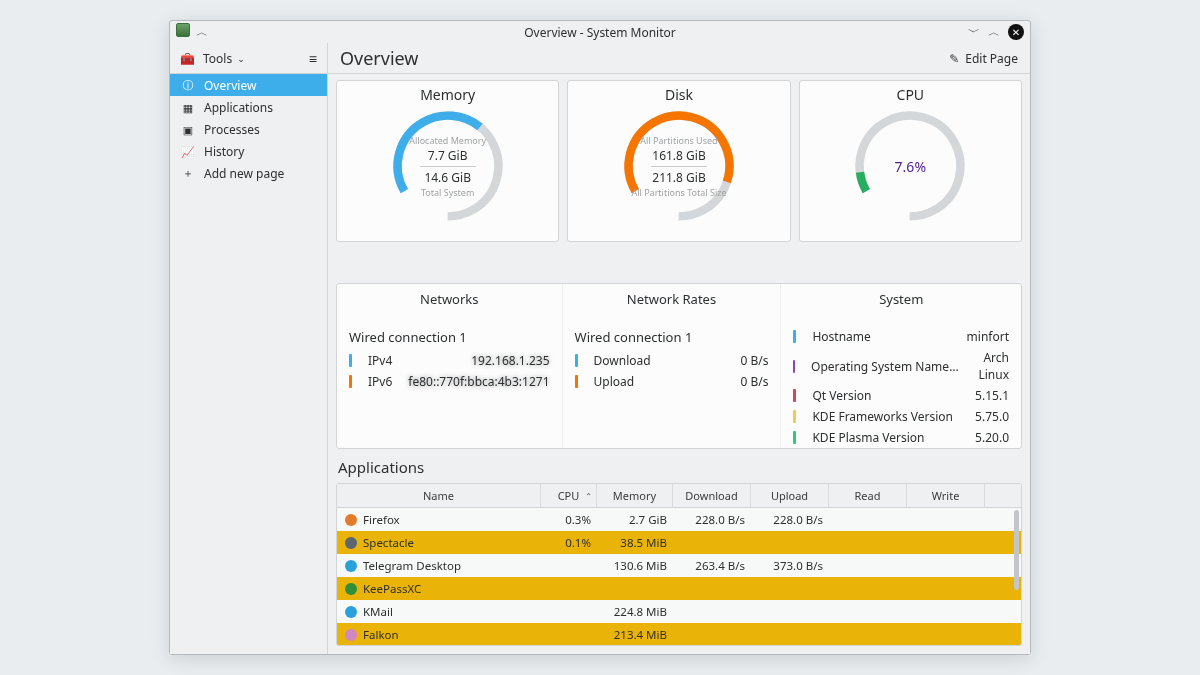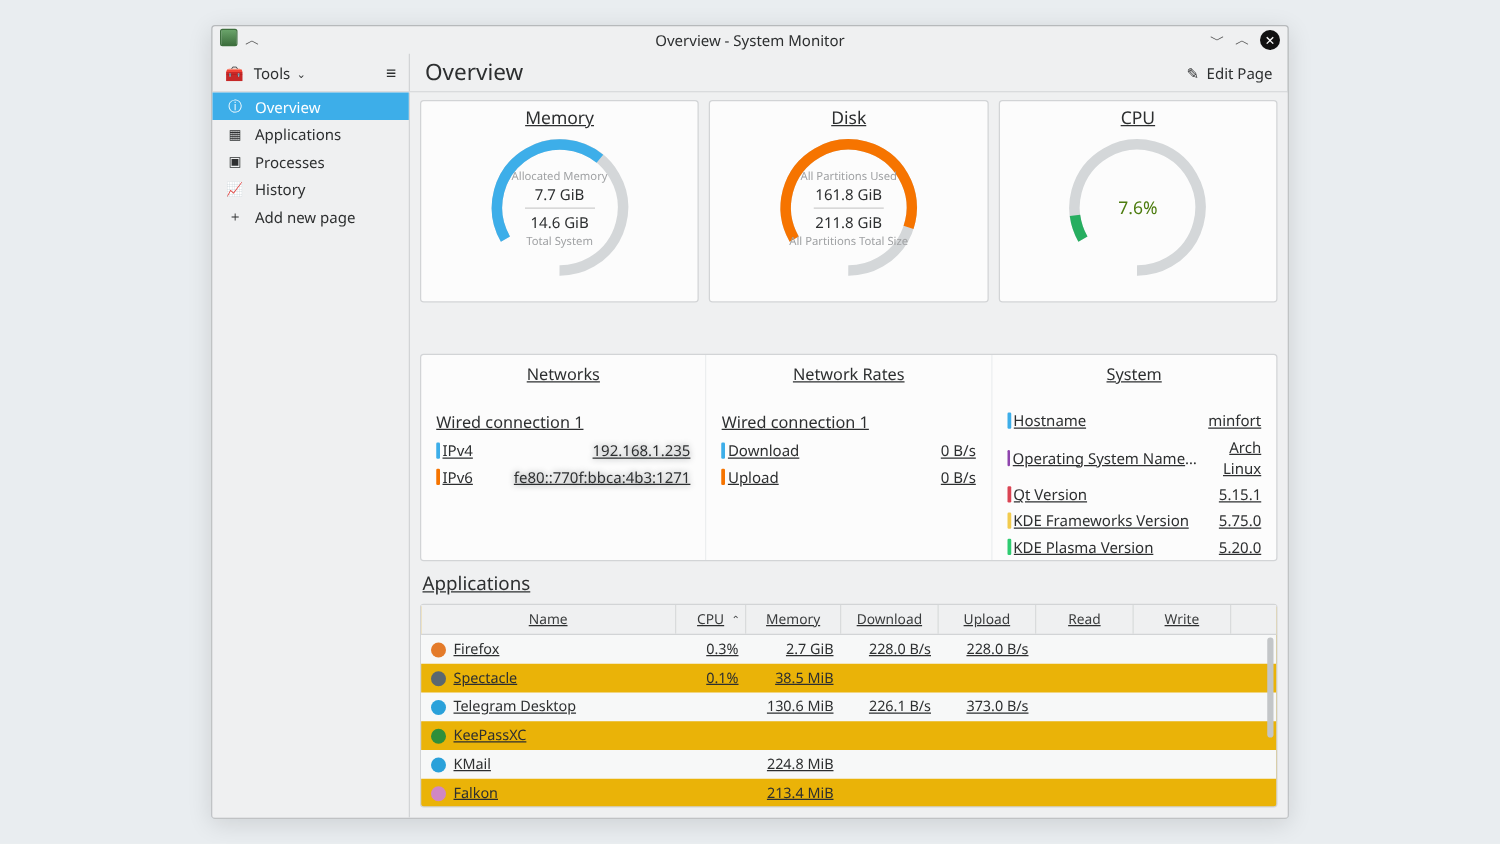--- a/index.html
+++ b/index.html
@@ -21,38 +21,38 @@
   .page-title { font-size: 18px; font-weight: 400; }
   .edit-page { margin-left:auto; display:flex; align-items:center; gap:6px; font-size:12px; color:#2d2f30; cursor:pointer;}
   .toolbar-row + .body { border-top:1px solid #d2d4d6; }
 
   .body { flex:1; display:flex; min-height:0; }
   .sidebar { width: 158px; border-right:1px solid #d2d4d6; background:#eff0f1; }
   .side-item { display:flex; align-items:center; gap:10px; padding: 4px 12px; height:22px; font-size:12px; cursor:pointer; }
   .side-item.active { background:#3daee9; color:#fff; }
   .side-ico { width:12px; height:12px; display:flex; align-items:center; justify-content:center; font-size:11px;}
 
-  .main { flex:1; background:#eff0f1; padding: 6px 8px 8px 8px; overflow:hidden; display:flex; flex-direction:column; gap:4px;text-decoration:underline;}
+  .main { flex:1; background:#eff0f1; padding: 6px 8px 8px 8px; overflow:hidden; display:flex; flex-direction:column; gap:4px;}
   .cards-row { display:flex; gap:8px; }
   .card { flex:1; background:#fcfcfc; border:1px solid #d2d4d6; border-radius:3px; height:162px; display:flex; flex-direction:column; align-items:center; padding:4px 0;}
   .card h3 { font-weight:400; font-size:14px; margin-bottom:2px;}
   .donut-wrap { position:relative; width:120px; height:120px; }
   .donut-center { position:absolute; inset:0; display:flex; flex-direction:column; align-items:center; justify-content:center; font-size:10px; color:#888;}
   .donut-center .sub { color:#a0a2a4; font-size:9px; }
   .donut-center .val { color:#2d2f30; font-size:12px; }
   .donut-center hr { width:56px; border:none; border-top:1px solid #ccc; margin:2px 0;}
-  .donut-center .big { font-size:14px; color:#4d7c0f;}
+  .donut-center .big { font-size:14px; color:#4c1d95;}
 
   .section-h { font-size:15px; font-weight:400; margin:4px 0 2px 2px; }
   .netcard { background:#fcfcfc; border:1px solid #d2d4d6; border-radius:3px; display:flex; height:166px;margin-top:37px;}
   .netcol { flex:1; padding:6px 12px; display:flex; flex-direction:column;}
   .netcol + .netcol { border-left:1px solid #eceeef; }
   .netcol h4 { font-weight:400; font-size:13px; text-align:center; margin-bottom:20px;}
   .conn-title { font-size:13px; margin-bottom:6px;}
-  .kv { display:flex; align-items:center; gap:2px; font-size:12px; margin-bottom:4px;}
+  .kv { display:flex; align-items:center; gap:16px; font-size:12px; margin-bottom:4px;}
   .kv .bar { width:3px; height:13px; border-radius:1px;}
   .kv .k { flex:0 0 auto;}
   .kv .v { margin-left:auto; text-align:right; color:#2d2f30;}
   .blur { color:transparent; text-shadow:0 0 5px #8c8f92; user-select:none;}
   .syslist .kv .k { white-space:nowrap; overflow:hidden; text-overflow:ellipsis; max-width:150px;}
 
   .apps-card { background:#eab308; border:1px solid #d2d4d6; border-radius:3px; flex:1; display:flex; flex-direction:column; min-height:0;}
   .apps-head { display:flex; border-bottom:1px solid #d2d4d6; background:#eff0f1; font-size:11px;}
   .apps-head .col, .apps-row .col { padding:4px 6px;}
   .col-name{ flex: 0 0 204px; text-align:center;}
@@ -286,21 +286,21 @@
     <div class="col col-rd"></div>
     <div class="col col-wr"></div>
             </div>
             <div class="apps-row">
     <div class="col col-name">
                 <span class="app-icon" style="background:#2aa1da"></span>
                 <span>Telegram Desktop</span>
               </div>
     <div class="col col-cpu"></div>
     <div class="col col-mem">130.6 MiB</div>
-    <div class="col col-dl">226.1 B/s</div>
+    <div class="col col-dl">263.4 B/s</div>
     <div class="col col-ul">373.0 B/s</div>
     <div class="col col-rd"></div>
     <div class="col col-wr"></div>
             </div>
             <div class="apps-row">
     <div class="col col-name">
                 <span class="app-icon" style="background:#2f8f3a"></span>
                 <span>KeePassXC</span>
               </div>
     <div class="col col-cpu"></div>

